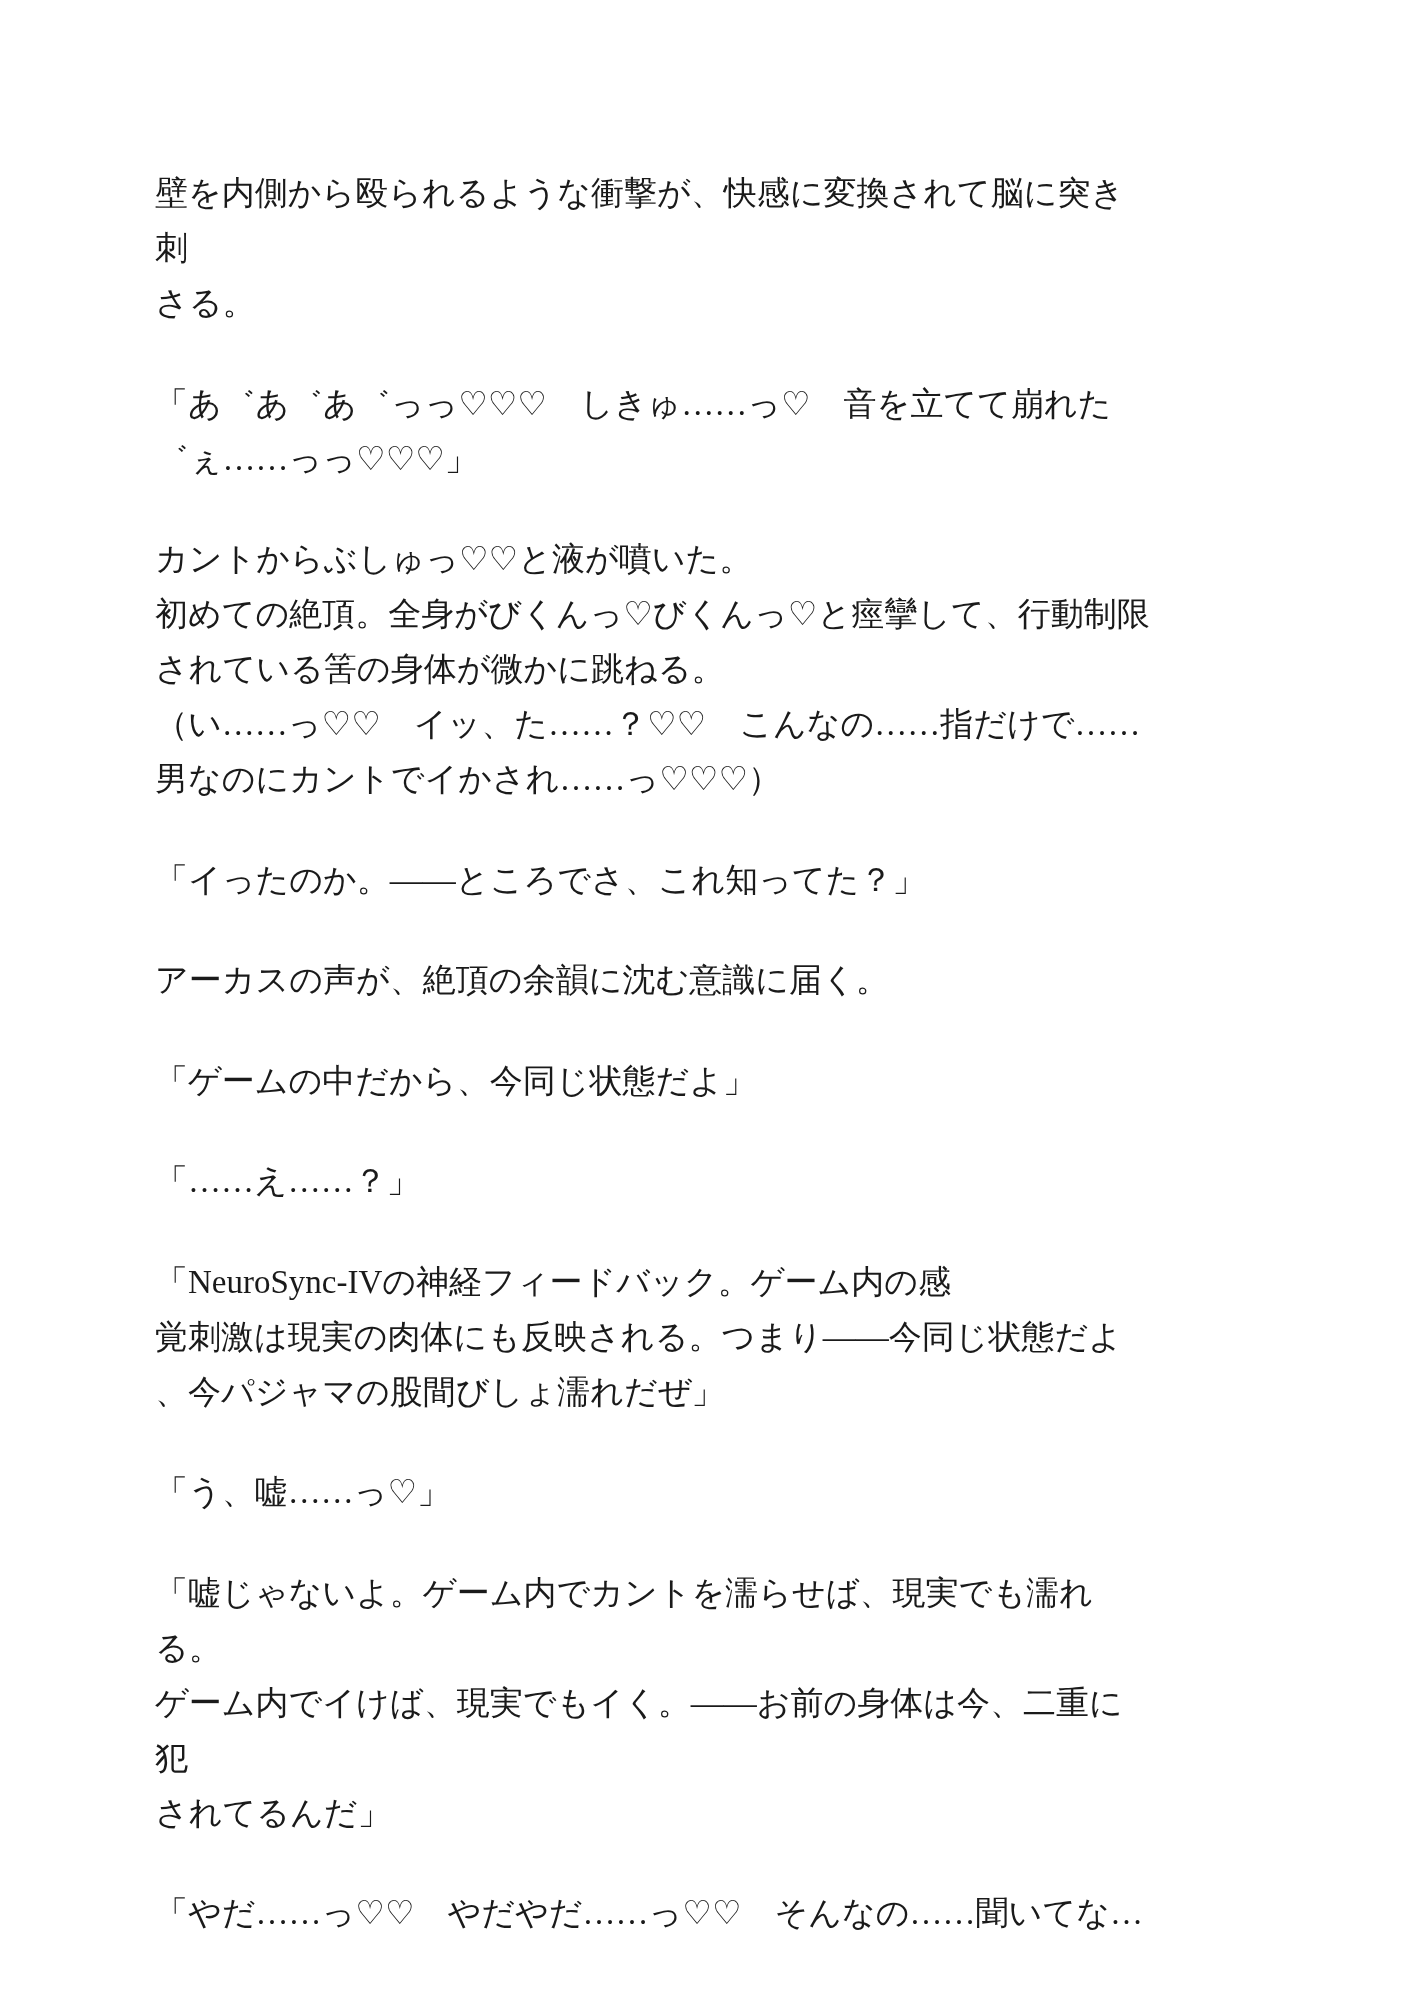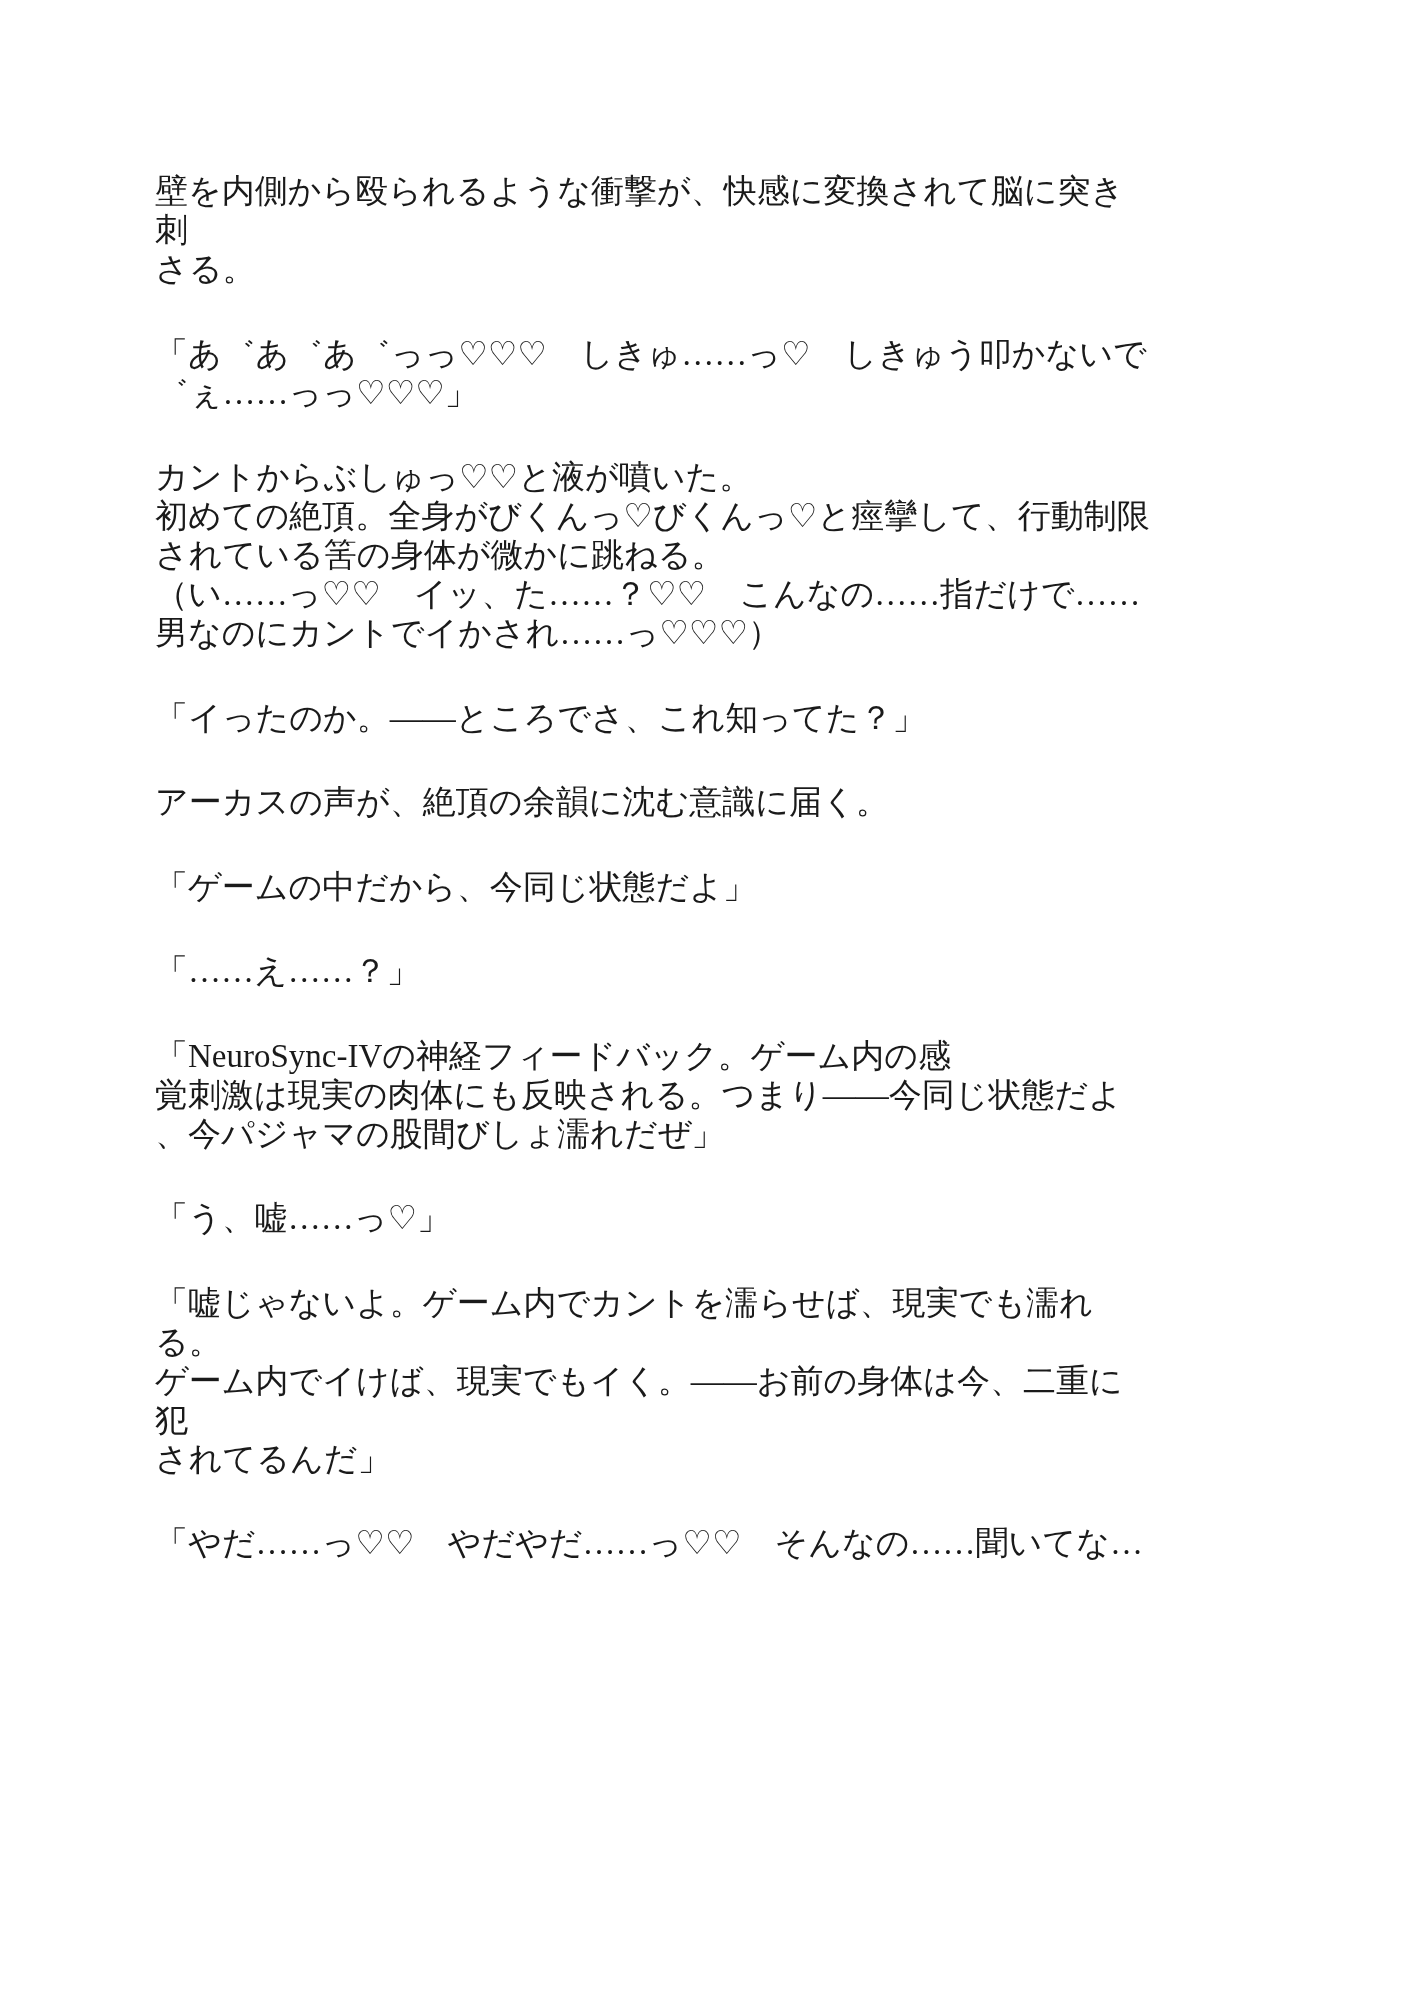--- a/index.html
+++ b/index.html
@@ -12,44 +12,43 @@
     width: 1415px;
     height: 2000px;
     background: #ffffff;
     box-sizing: border-box;
     padding: 166px 120px 0 155px;
     overflow: hidden;
   }
   .page-text {
     font-family: "Liberation Serif", "DejaVu Serif", serif;
     font-size: 33px;
-    line-height: 39px;
+    line-height: 55px;
     color: #1a1a1a;
     letter-spacing: 0;
     max-width: 1000px;
-    margin-top: 6px;
   }
   .page-text p {
     margin: 0 0 45.5px 0;
     white-space: pre-line;
     text-align: left;
   }
   .page-text p:last-child {
     margin-bottom: 0;
   }
 </style>
 </head>
 <body>
 
 <div class="page" style="background: rgb(255, 255, 255);">
   <div class="page-text" style="color: rgb(26, 26, 26);">
 
   <p>壁を内側から殴られるような衝撃が、快感に変換されて脳に突き刺
 さる。</p>
-      <p>「あ゛あ゛あ゛っっ♡♡♡　しきゅ……っ♡　しきゅう叩かないで
+      <p>「あ゛あ゛あ゛っっ♡♡♡　しきゅ……っ♡　音を立てて崩れた
 ゛ぇ……っっ♡♡♡」</p>
       <p>カントからぶしゅっ♡♡と液が噴いた。
 初めての絶頂。全身がびくんっ♡びくんっ♡と痙攣して、行動制限
 されている筈の身体が微かに跳ねる。
 （い……っ♡♡　イッ、た……？♡♡　こんなの……指だけで……
 男なのにカントでイかされ……っ♡♡♡）</p>
       <p>「イったのか。――ところでさ、これ知ってた？」</p>
       <p>アーカスの声が、絶頂の余韻に沈む意識に届く。</p>
       <p>「ゲームの中だから、今同じ状態だよ」</p>
       <p>「……え……？」</p>

